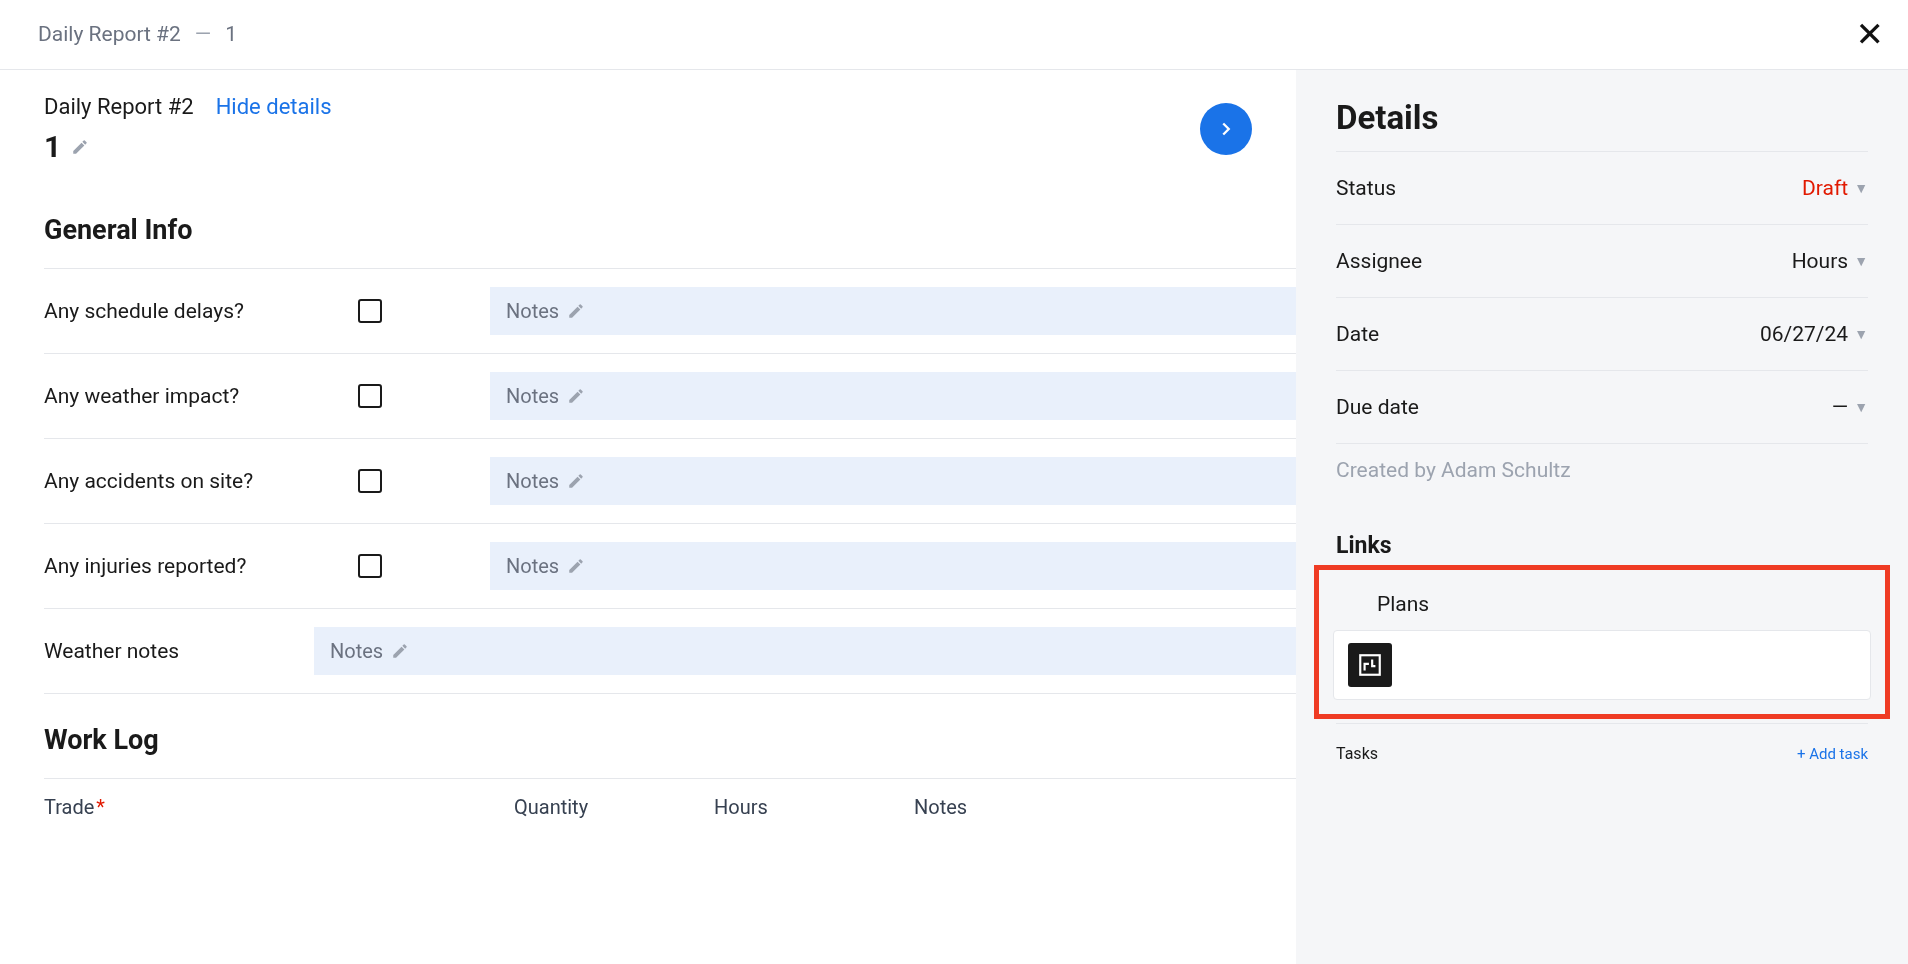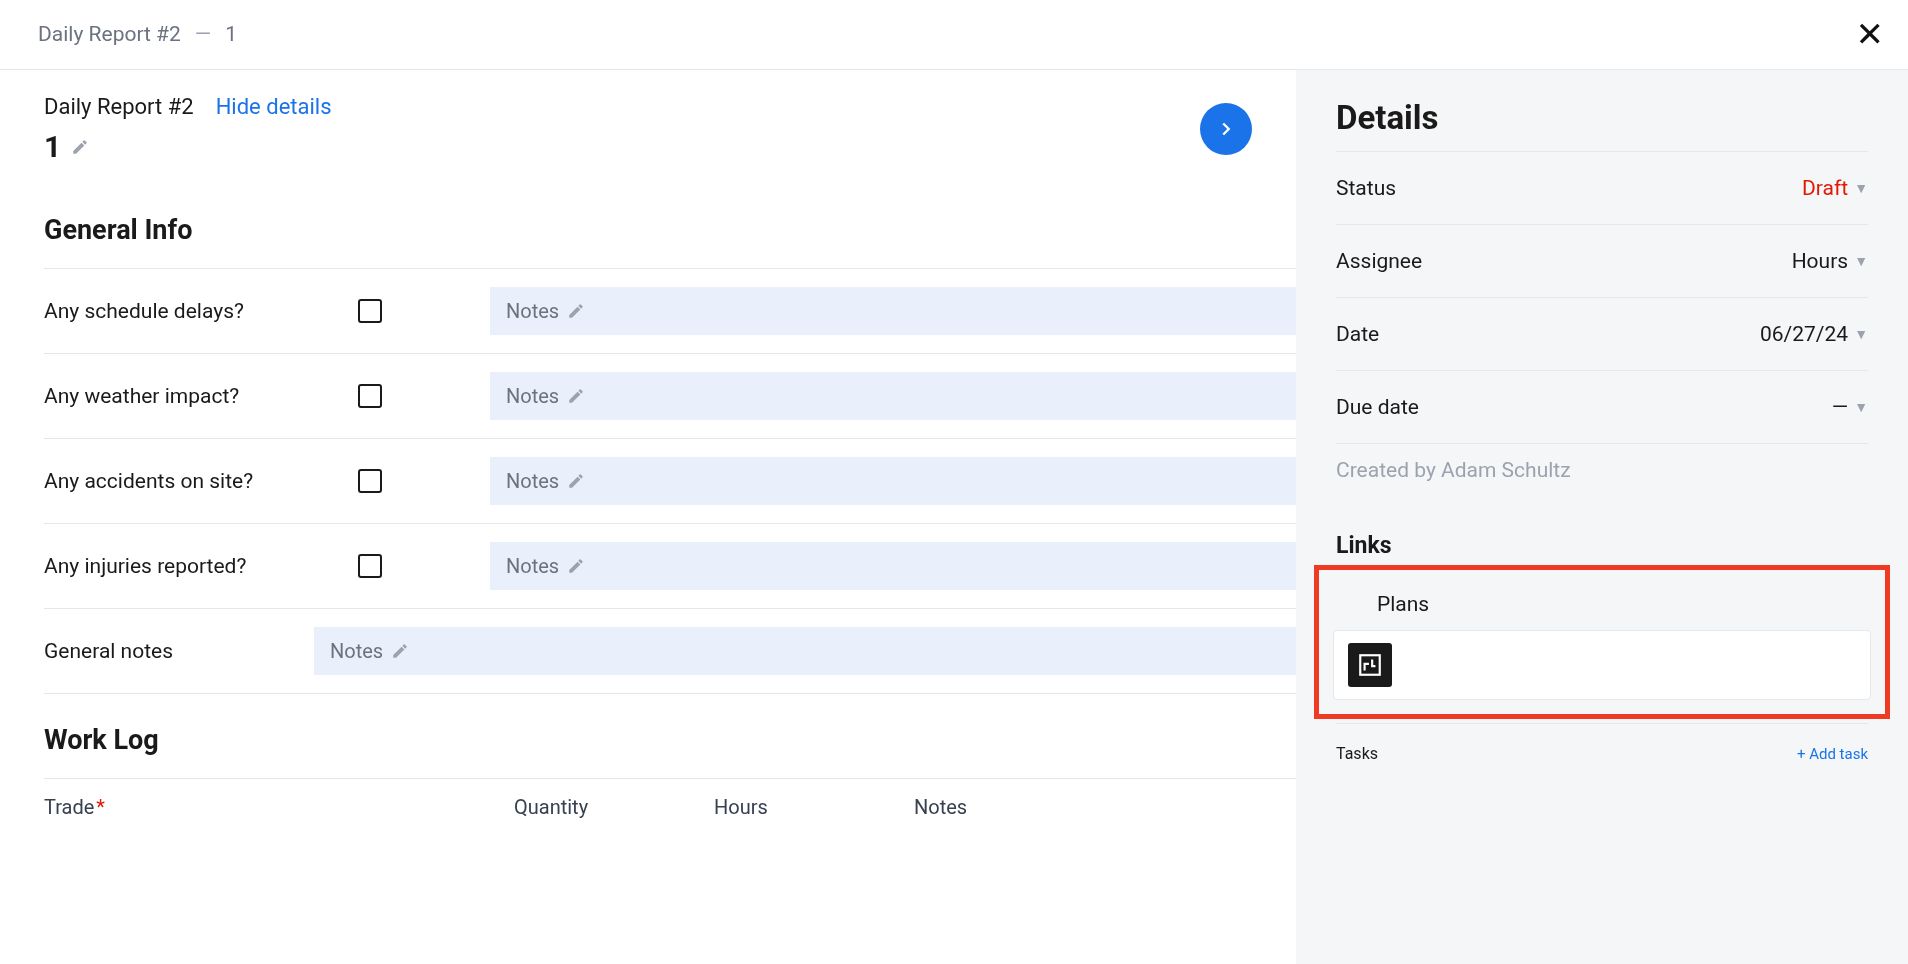--- a/index.html
+++ b/index.html
@@ -144,21 +144,21 @@
         <div class="gi-check"></div>
         <div class="gi-notes">
           <span>Notes</span>
           <svg class="pencil-icon" viewBox="0 0 24 24">
               <path d="M3 17.25V21h3.75L17.81 9.94l-3.75-3.75L3 17.25zM20.71 7.04a1 1 0 0 0 0-1.41l-2.34-2.34a1 1 0 0 0-1.41 0l-1.83 1.83 3.75 3.75 1.83-1.83z"></path>
             </svg>
         </div>
       </div>
 
       <div class="gi-row notes-only">
-        <div class="gi-label">General notes</div>
+        <div class="gi-label">Weather notes</div>
         <div class="gi-notes">
           <span>Notes</span>
           <svg class="pencil-icon" viewBox="0 0 24 24">
               <path d="M3 17.25V21h3.75L17.81 9.94l-3.75-3.75L3 17.25zM20.71 7.04a1 1 0 0 0 0-1.41l-2.34-2.34a1 1 0 0 0-1.41 0l-1.83 1.83 3.75 3.75 1.83-1.83z"></path>
             </svg>
         </div>
       </div>
 
       <div class="section">
         <div class="sec-h">Work Log</div>

